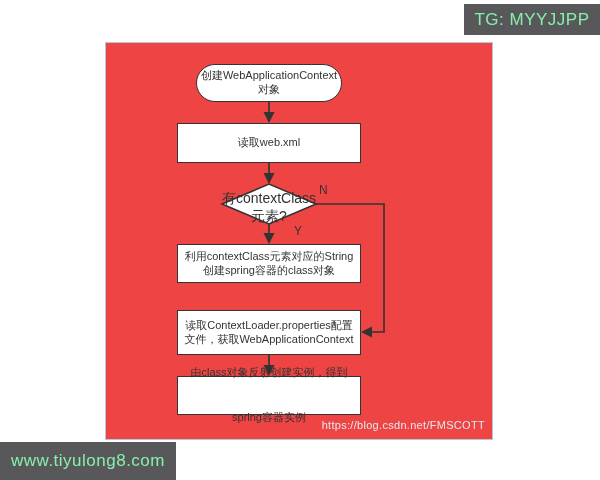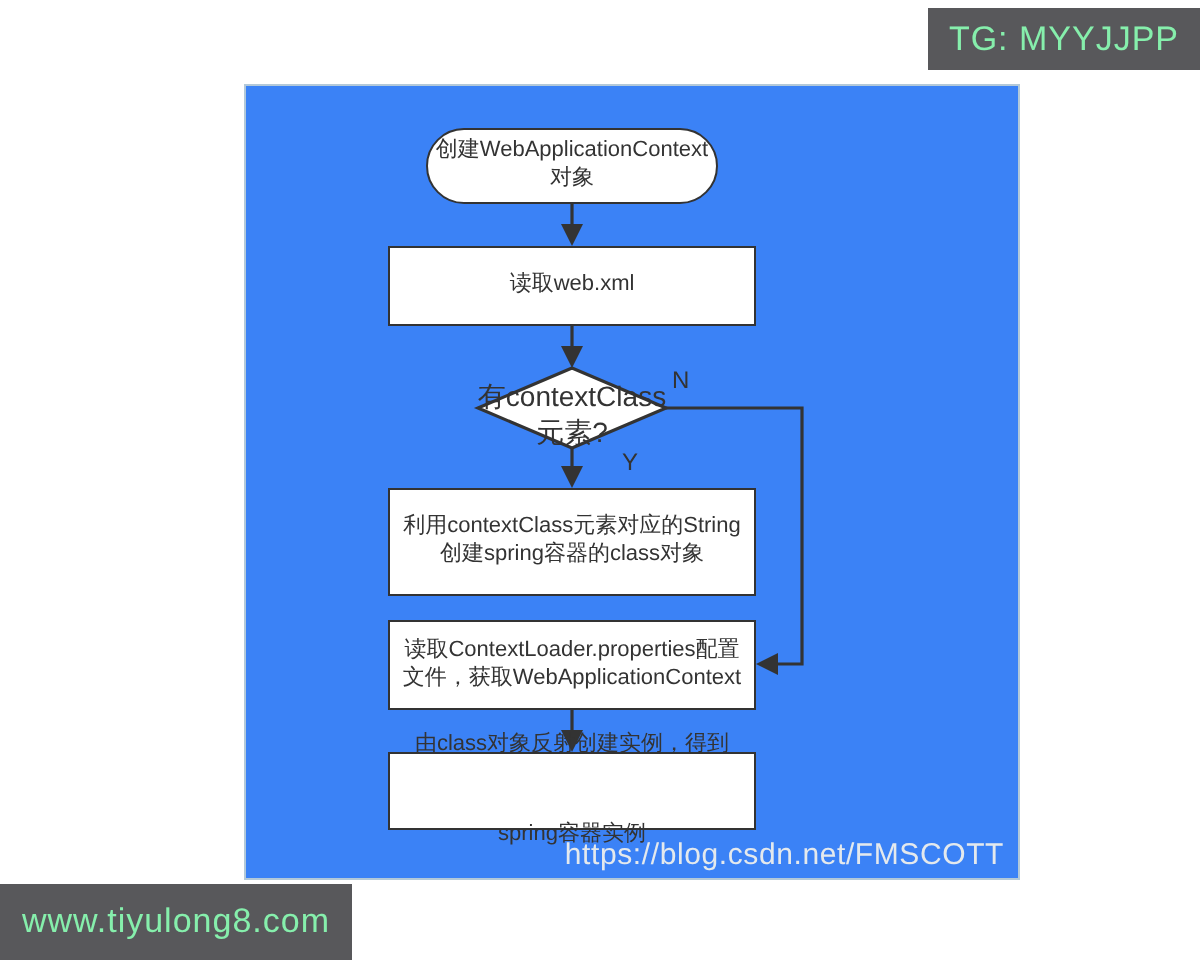--- a/index.html
+++ b/index.html
@@ -10,42 +10,42 @@
   }
   .badge {
     position:absolute; background:#58585b; color:#86efac;
     display:flex; align-items:center; justify-content:center;
     font-size:17px; letter-spacing:0.5px;
   }
   .badge-tg   { left:464px; top:4px;  width:136px; height:31px; }
   .badge-site { left:0;     top:442px; width:176px; height:38px; }
   .board {
     position:absolute; left:105px; top:42px; width:386px; height:396px;
-    border:1.5px solid #b3c9d9; background:#3b82f6; box-sizing:content-box;margin-left:17px;
+    border:1.5px solid #b3c9d9; background:#ef4444; box-sizing:content-box;
   }
   .connector-layer { position:absolute; left:0; top:0; width:386px; height:396px; }
   .node {
     position:absolute; background:#ffffff; border:1.5px solid #333333;
     display:flex; flex-direction:column; align-items:center; justify-content:center;
     text-align:center; font-size:11px; line-height:1.27; box-sizing:border-box;
   }
   .node-start            { left:90px;  top:21px;  width:146px; height:38px; border-radius:19px; }
   .node-read-web         { left:71px;  top:80px;  width:184px; height:40px; }
-  .node-use-class        { left:71px;  top:201px; width:184px; height:54px; }
+  .node-use-class        { left:71px;  top:201px; width:184px; height:39px; }
   .node-read-props       { left:71px;  top:267px; width:184px; height:45px; }
   .node-create-instance  { left:71px;  top:333px; width:184px; height:39px;gap:31px; }
   .diamond-label {
     position:absolute; left:108px; top:147px; width:110px;
     text-align:center; font-size:14px; line-height:1.25; background:transparent;
   }
   .branch-label { position:absolute; font-size:12px; color:#333; }
   .label-n { left:213px; top:140px; }
   .label-y { left:188px; top:181px; }
   .watermark {
-    position:absolute; right:7px; top:376px; font-size:15px;
+    position:absolute; right:7px; top:376px; font-size:11px;
     color:#e4e9ed; letter-spacing:0.3px;
   }
 </style>
 </head>
 <body>
 
 <div class="screen">
 
   <div class="badge badge-tg">
     <span>TG: MYYJJPP</span>

